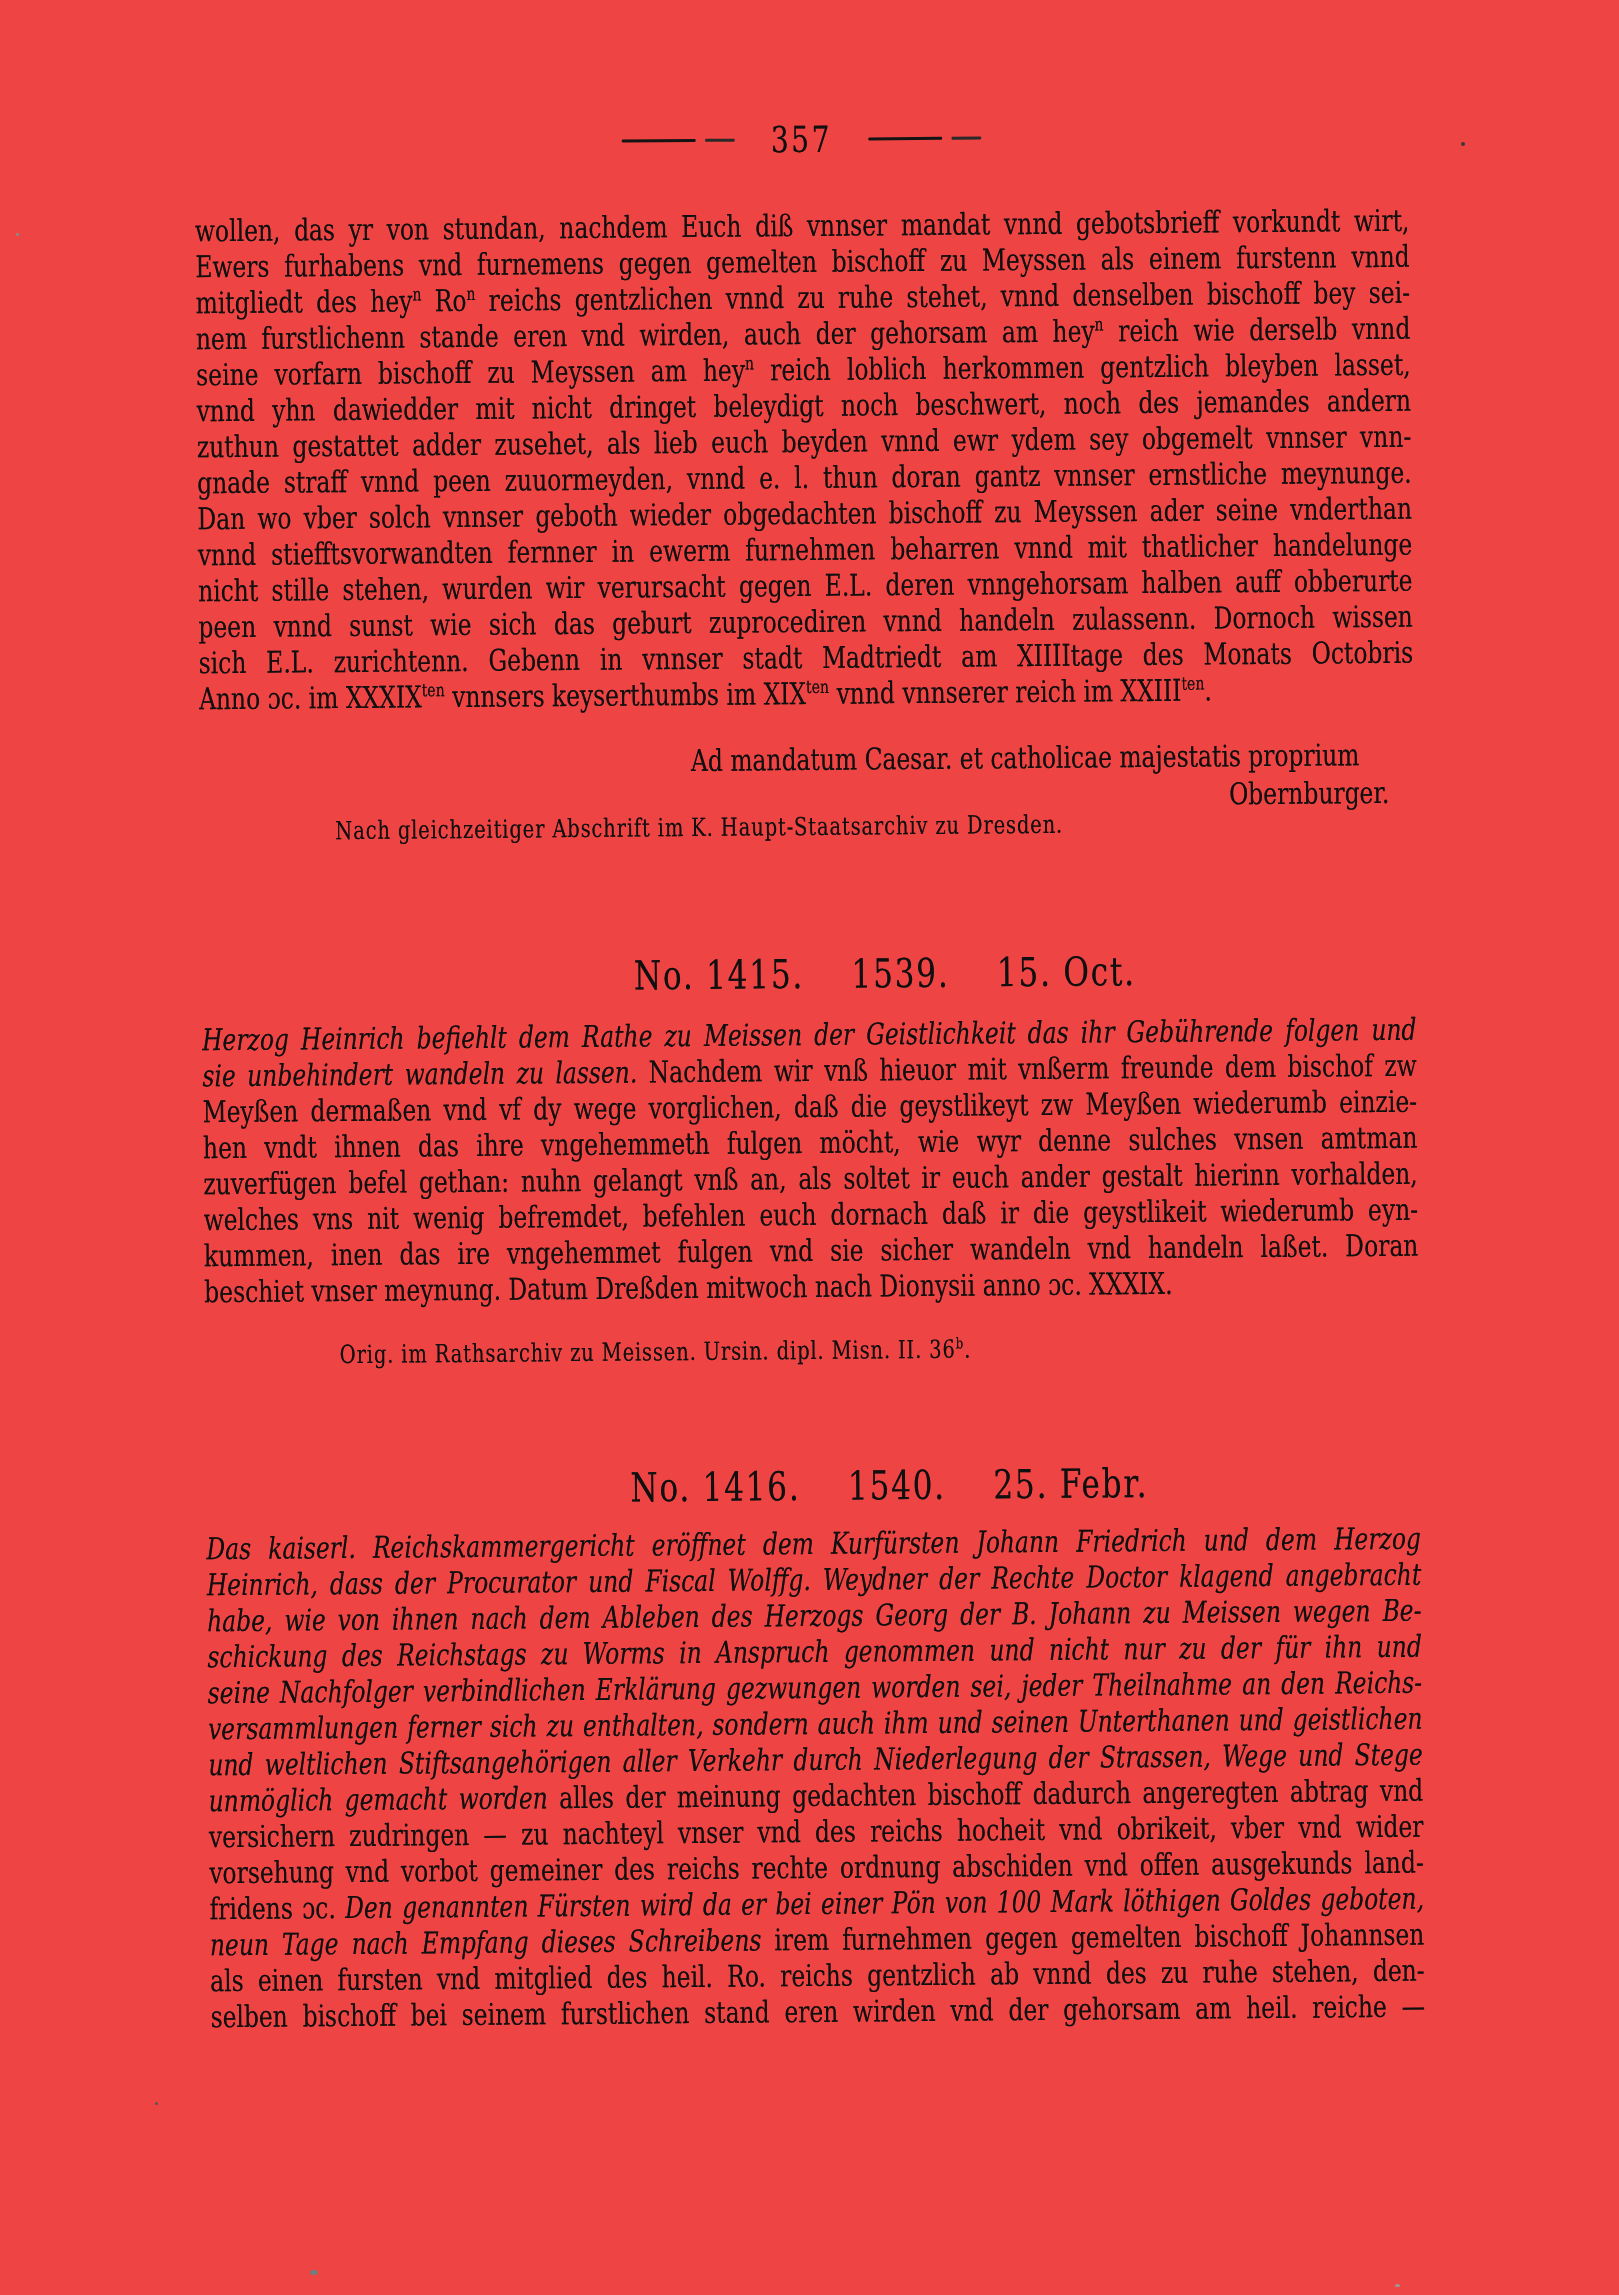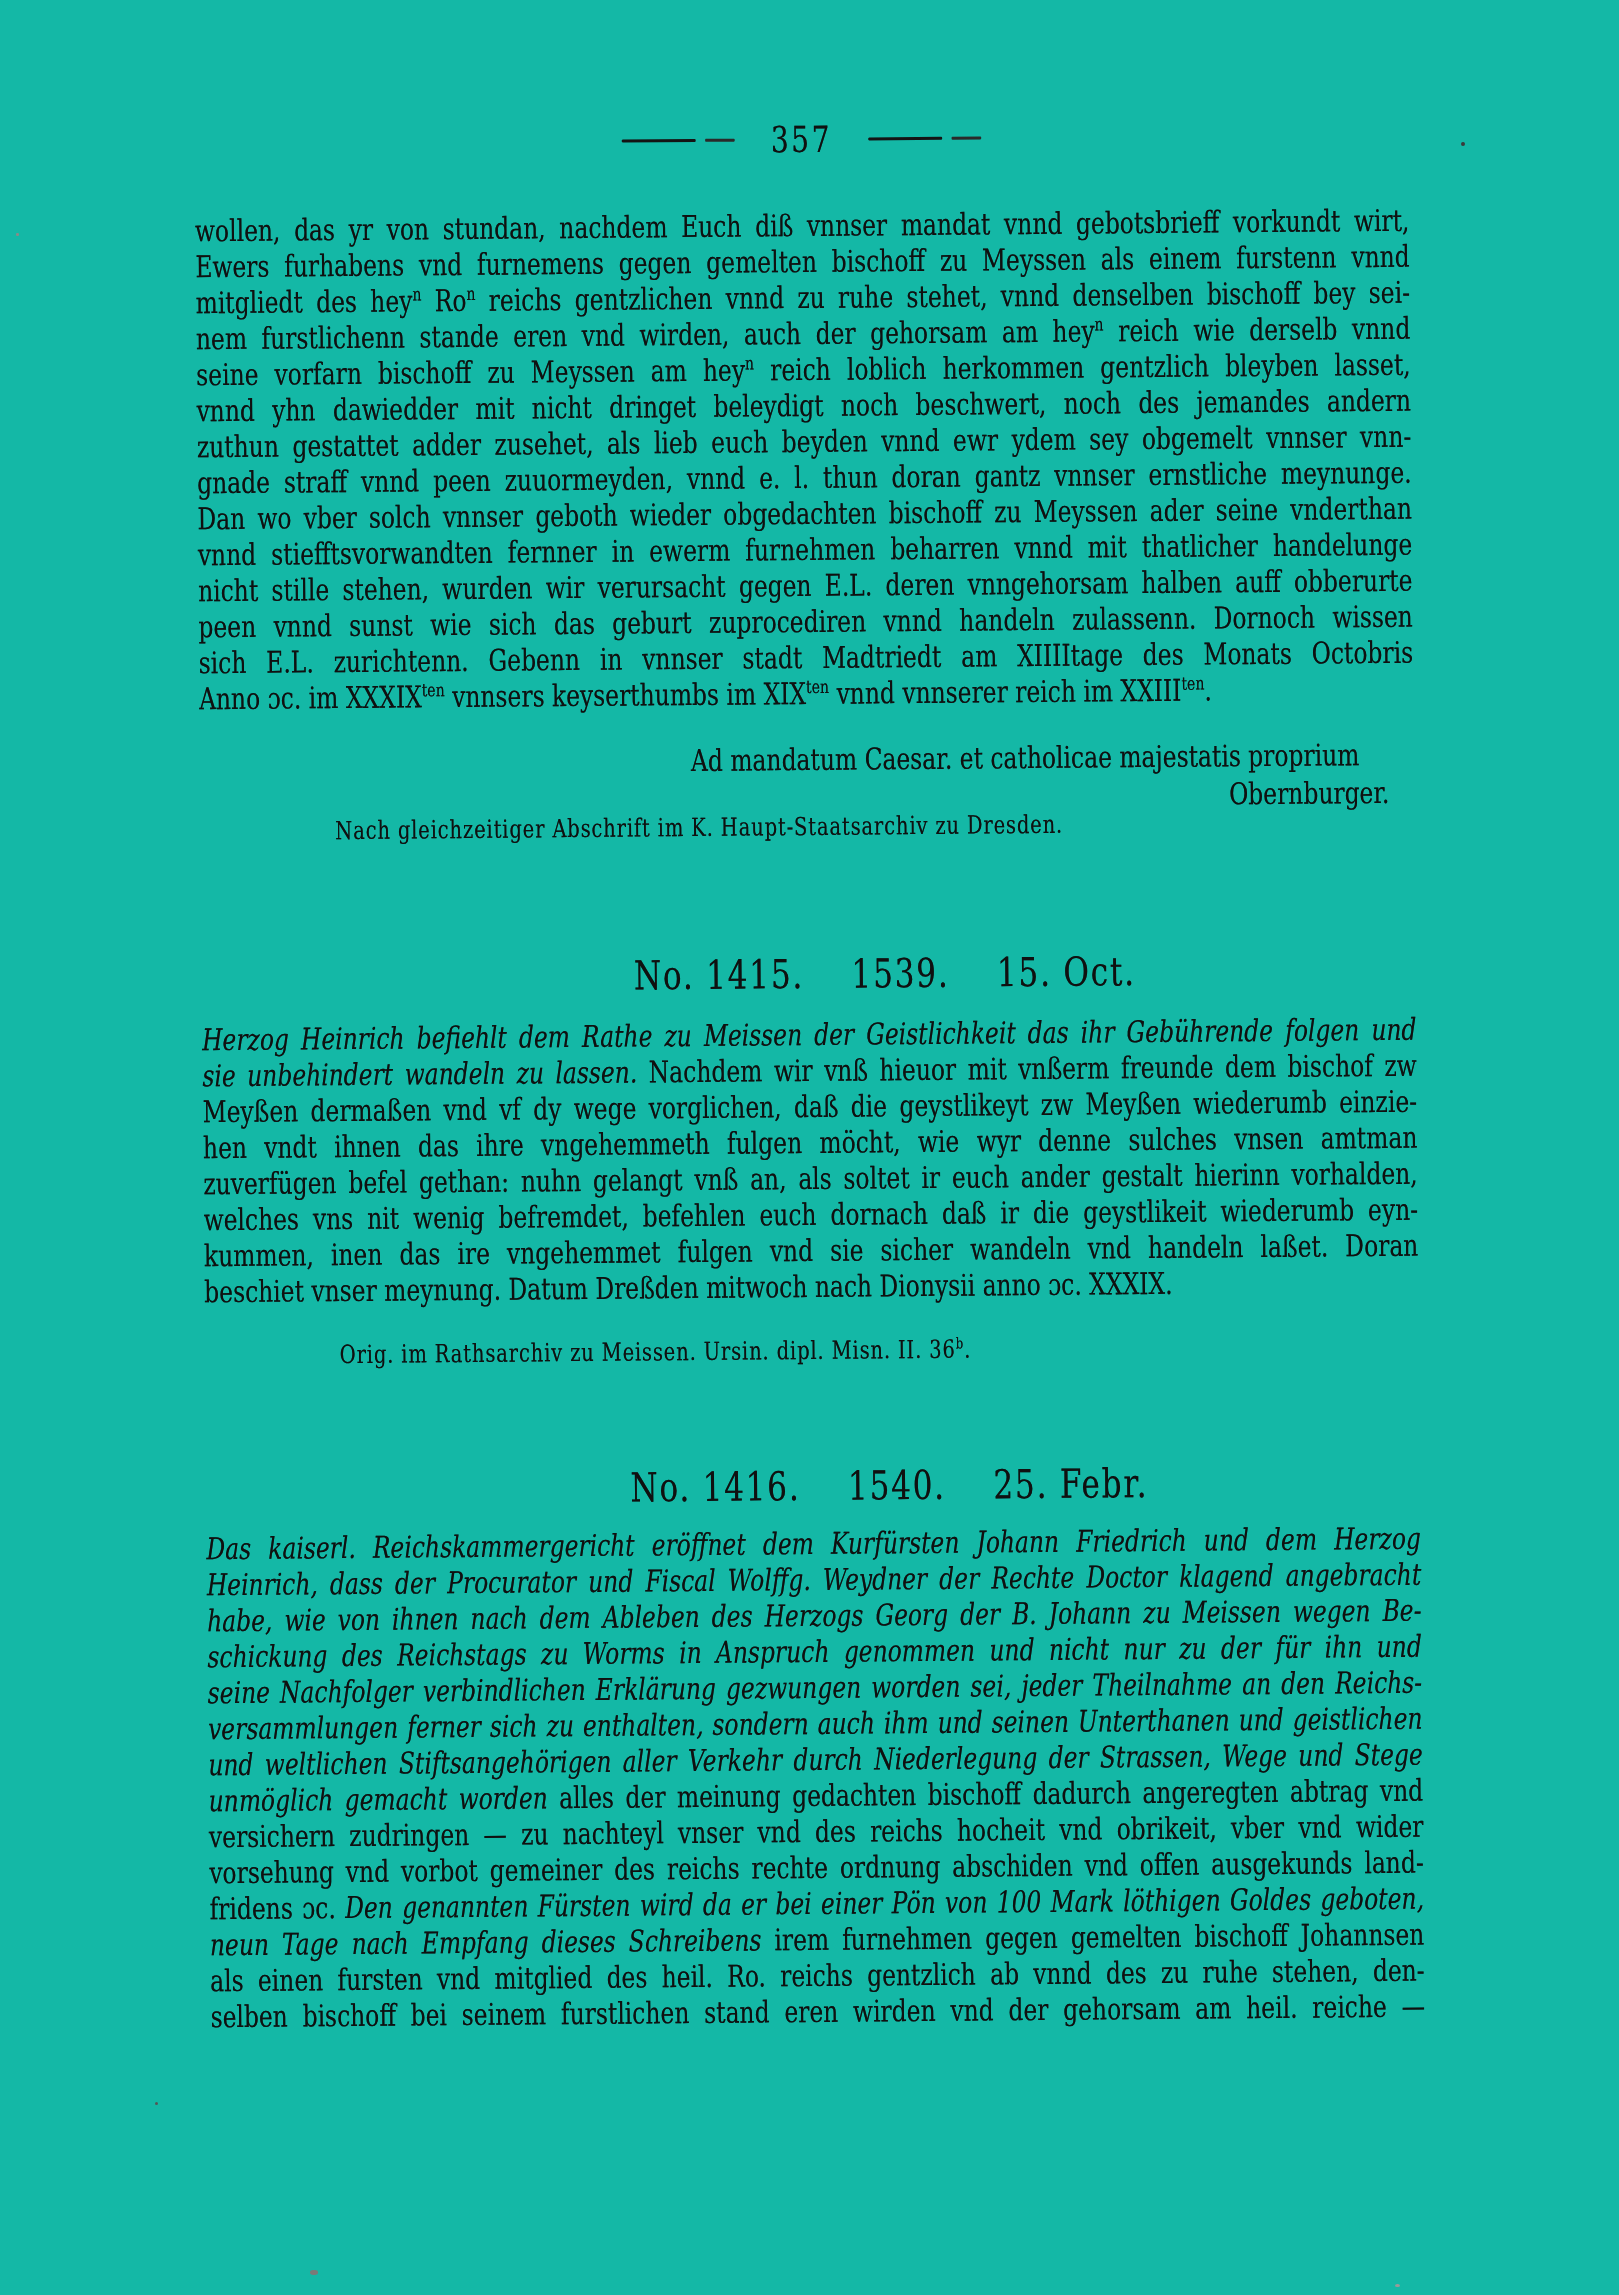--- a/index.html
+++ b/index.html
@@ -1,20 +1,20 @@
 <!DOCTYPE html>
 <html style="font-size:8.7px"><head>
 <meta charset="utf-8">
 <style>
   html,body{margin:0;padding:0;background:#e8e8e6;}
   .page{
     position:relative;
     width:1620px;height:2295px;
     margin:0 auto;
-    background:#14b8a6;
+    background:#ef4444;
     overflow:hidden;
     font-family:"DejaVu Serif","Liberation Serif",serif;
     color:#101010;
   }
   .tilt{position:absolute;inset:0;transform:rotate(-0.5deg);transform-origin:50% 50%;}
   
   .cond{position:absolute;left:203px;top:0;width:1557px;height:2295px;
         transform:scaleX(0.78);transform-origin:0 0;}
 
   .ink{text-shadow:0 0 0.5px rgba(10,10,10,.55);}

